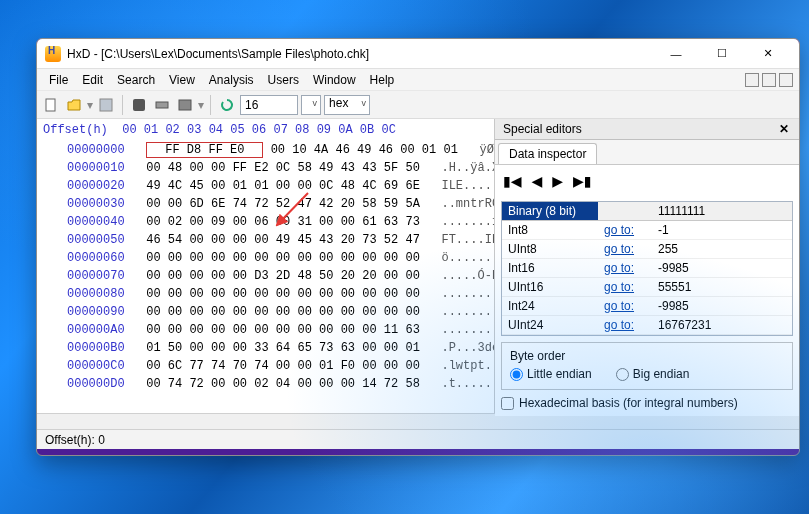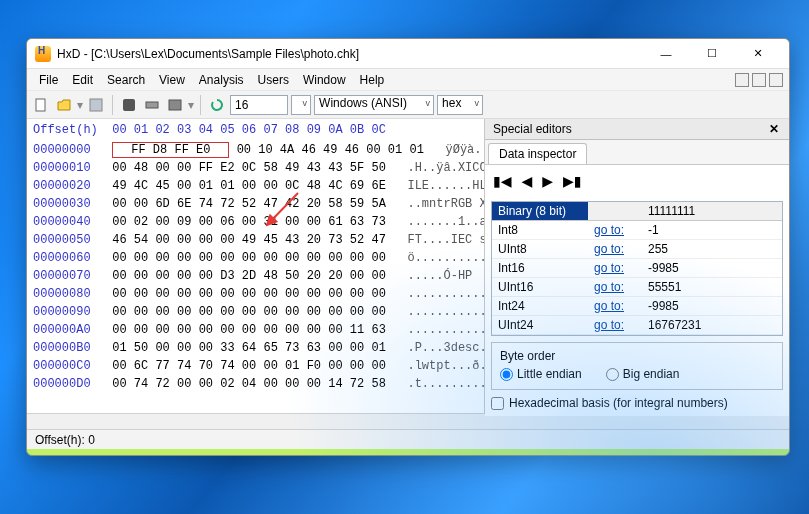--- a/index.html
+++ b/index.html
@@ -12,22 +12,22 @@
   }
   
   body::before, body::after {
     content:""; position:absolute; border-radius:50%;
     background: radial-gradient(ellipse,#3aa0ff55,transparent 60%);
   }
   body::before { width:800px; height:400px; top:-120px; left:-200px; transform:rotate(-10deg);}
   body::after { width:900px; height:500px; bottom:-200px; right:-300px; transform:rotate(15deg);}
 
   .window {
-    position:absolute; left:26px; top:38px; width:764px; height:418px;
-    background:#bef264; border:1px solid #8d8d8d; border-radius:6px;
+    position:absolute; left:36px; top:38px; width:764px; height:418px;
+    background:#4c1d95; border:1px solid #8d8d8d; border-radius:6px;
     box-shadow:0 8px 24px rgba(0,0,0,.35); overflow:hidden;
   }
   .titlebar {
     height:30px; display:flex; align-items:center; padding:0 8px;
     background:#fff; border-bottom:1px solid #e0e0e0;
   }
   .app-icon { width:16px; height:16px; margin-right:6px;
     background:linear-gradient(#ffd54f,#ff8f00); border-radius:3px; position:relative;}
   .app-icon::after{content:"H";position:absolute;left:3px;top:-1px;font-size:10px;font-weight:bold;color:#3949ab;}
   .title-text { font-size:12px; color:#000; }
@@ -53,21 +53,21 @@
 
   .tabbar{height:22px;background:#f5f5f5;border-bottom:1px solid #d0d0d0;display:flex;padding-left:4px;}
   .tab{display:flex;align-items:center;padding:2px 10px;background:#fff;border:1px solid #c0c0c0;border-bottom:none;border-radius:3px 3px 0 0;gap:4px;}
   .tab .dot{width:12px;height:12px;background:#e8e8e8;border:1px solid #aaa;border-radius:2px;}
 
   .content{display:flex;height:294px;background:#fff;}
   .hexpane{flex:1;padding:4px 6px;overflow:hidden;font-family:"Courier New",monospace;font-size:12px;color:#000;}
   .hex-header{color:#3333cc;white-space:pre;padding-bottom:4px;}
   .hex-row{white-space:pre;line-height:18px;}
   .hl{border:1px solid #cc3333;padding:0 18px;}
-  .off{color:#3333cc;}
+  .off{color:#3333cc;margin-left:24px;}
   .ch{color:#555;letter-spacing:0;}
 
   
   .arrow{position:absolute;left:236px;top:152px;pointer-events:none;}
   .arrow svg{overflow:visible;}
 
   .panel{width:305px;border-left:1px solid #c8c8c8;display:flex;flex-direction:column;background:#f5f5f5;}
   .panel-hdr{display:flex;align-items:center;justify-content:space-between;padding:3px 8px;background:#eaeaea;border-bottom:1px solid #c0c0c0;font-size:12px;}
   .x-close{width:14px;text-align:center;cursor:default;font-weight:bold;}
   .panel-tabs{display:flex;background:#f5f5f5;border-bottom:1px solid #c8c8c8;}
@@ -161,21 +161,20 @@
       </div>
     <div style="color:#888">▾</div>
     <div class="sep"></div>
     <div class="tb">
         <svg viewBox="0 0 16 16">
           <path d="M8 3 a5 5 0 1 1 -4 2" fill="none" stroke="#2a7" stroke-width="2"></path>
         </svg>
       </div>
     <input class="tb-input" style="width: 58px;" value="16">
     <div class="tb-dd" style="width:18px"></div>
-    <div class="tb-dd" style="width:120px"><span>Windows (ANSI)</span></div>
     <div class="tb-dd" style="width:46px"><span>hex</span></div>
   </div>
 
 
   <div class="content">
     <div class="hexpane">
       <div class="hex-header">Offset(h)  00 01 02 03 04 05 06 07 08 09 0A 0B 0C</div>
       <div id="hex-rows">
           <div class="hex-row"><span class="off">00000000</span>   <span class="hl">FF D8 FF E0</span> 00 10 4A 46 49 46 00 01 01   <span class="ch">ÿØÿà..JFIF...</span></div>
           <div class="hex-row"><span class="off">00000010</span>   00 48 00 00 FF E2 0C 58 49 43 43 5F 50   <span class="ch">.H..ÿâ.XICC_P</span></div>

